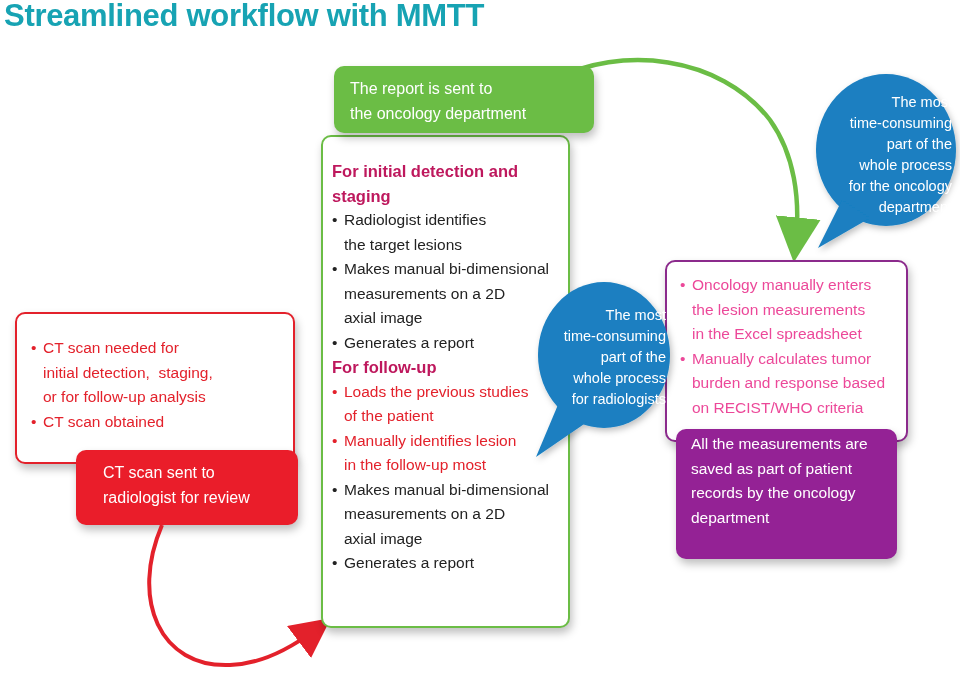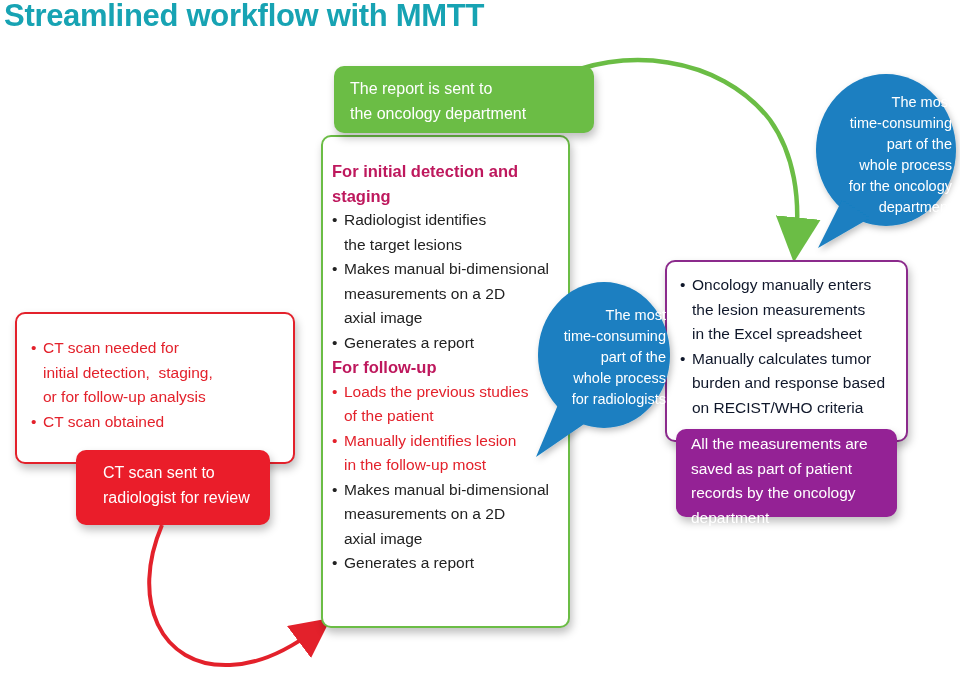--- a/index.html
+++ b/index.html
@@ -10,35 +10,35 @@
     .box { position: absolute; box-sizing: border-box; border-radius: 10px; }
     .shadow { box-shadow: 2px 5px 8px rgba(0,0,0,0.25); }
     ul { list-style: none; margin: 0; padding: 0; }
     li { position: relative; padding-left: 12px; }
     li::before { content: "\2022"; position: absolute; left: 0; top: 0; }
     .txt { font-size: 15.5px; line-height: 24.5px; }
 
     
     #ct-box { left: 15px; top: 312px; width: 280px; height: 152px; border: 2px solid #e3212b;
               background: #fff; padding: 22px 0 0 14px; color: #e3212b; }
-    #ct-sent { left: 76px; top: 450px; width: 194px; height: 75px; background: #ea1d2a;
+    #ct-sent { left: 76px; top: 450px; width: 222px; height: 75px; background: #ea1d2a;
                color: #fff; padding: 11px 0 0 27px; font-size: 16px; line-height: 24.5px; }
 
     
     #report-box { left: 334px; top: 66px; width: 260px; height: 67px; background: #6bbd45;
                   color: #fff; padding: 11px 0 0 16px; font-size: 16px; line-height: 24.5px; z-index: 3; }
     #radiology-box { left: 321px; top: 135px; width: 249px; height: 493px; border: 2.5px solid #6bbd45;
                      background: #fff; padding: 22px 0 0 9px; color: #222; z-index: 2; }
     .sec-h { color: #be185d; font-weight: bold; font-size: 16.5px; line-height: 24.5px; }
     .red { color: #e3212b; }
 
     
     #oncology-box { left: 665px; top: 260px; width: 243px; height: 182px; border: 2.5px solid #8b2a8c;
-                    background: #fff; padding: 11px 0 0 13px; color: #0f172a; z-index: 2; }
-    #saved-box { left: 676px; top: 429px; width: 221px; height: 88px; background: #942295;
+                    background: #fff; padding: 11px 0 0 13px; color: #ec4899; z-index: 2; }
+    #saved-box { left: 676px; top: 429px; width: 221px; height: 130px; background: #942295;
                  color: #fff; padding: 3px 8px 0 15px; font-size: 15.5px; line-height: 24.5px; z-index: 3; }
 
     
     .bubble { position: absolute; z-index: 4; }
     .bubble-text { position: absolute; color: #fff; text-align: right; font-size: 14.5px; line-height: 21px; }
     #bubble1-text { left: 544px; top: 305px; width: 122px; }
     #bubble2-text { left: 820px; top: 92px; width: 132px; }
 
     svg.overlay { position: absolute; left: 0; top: 0; z-index: 1; }
     svg.bubbles { position: absolute; left: 0; top: 0; z-index: 4; }

